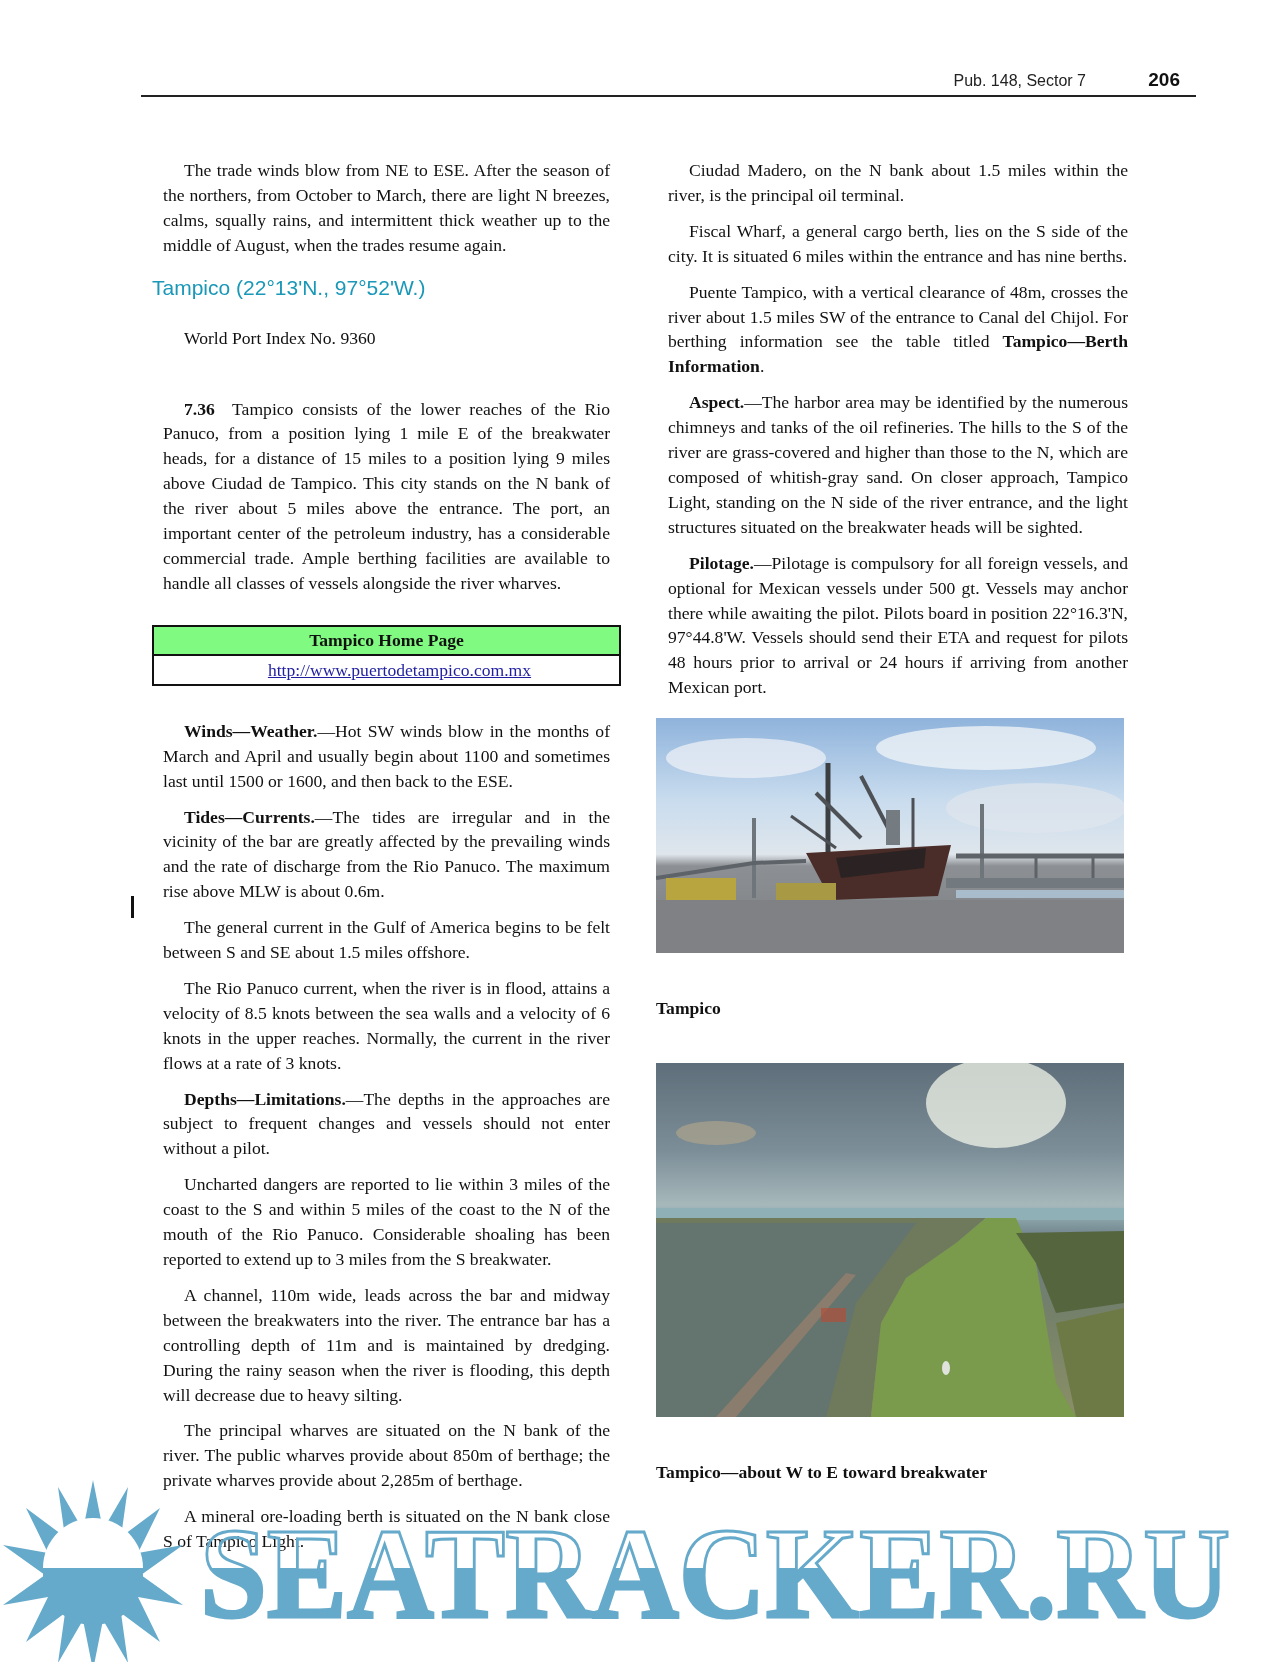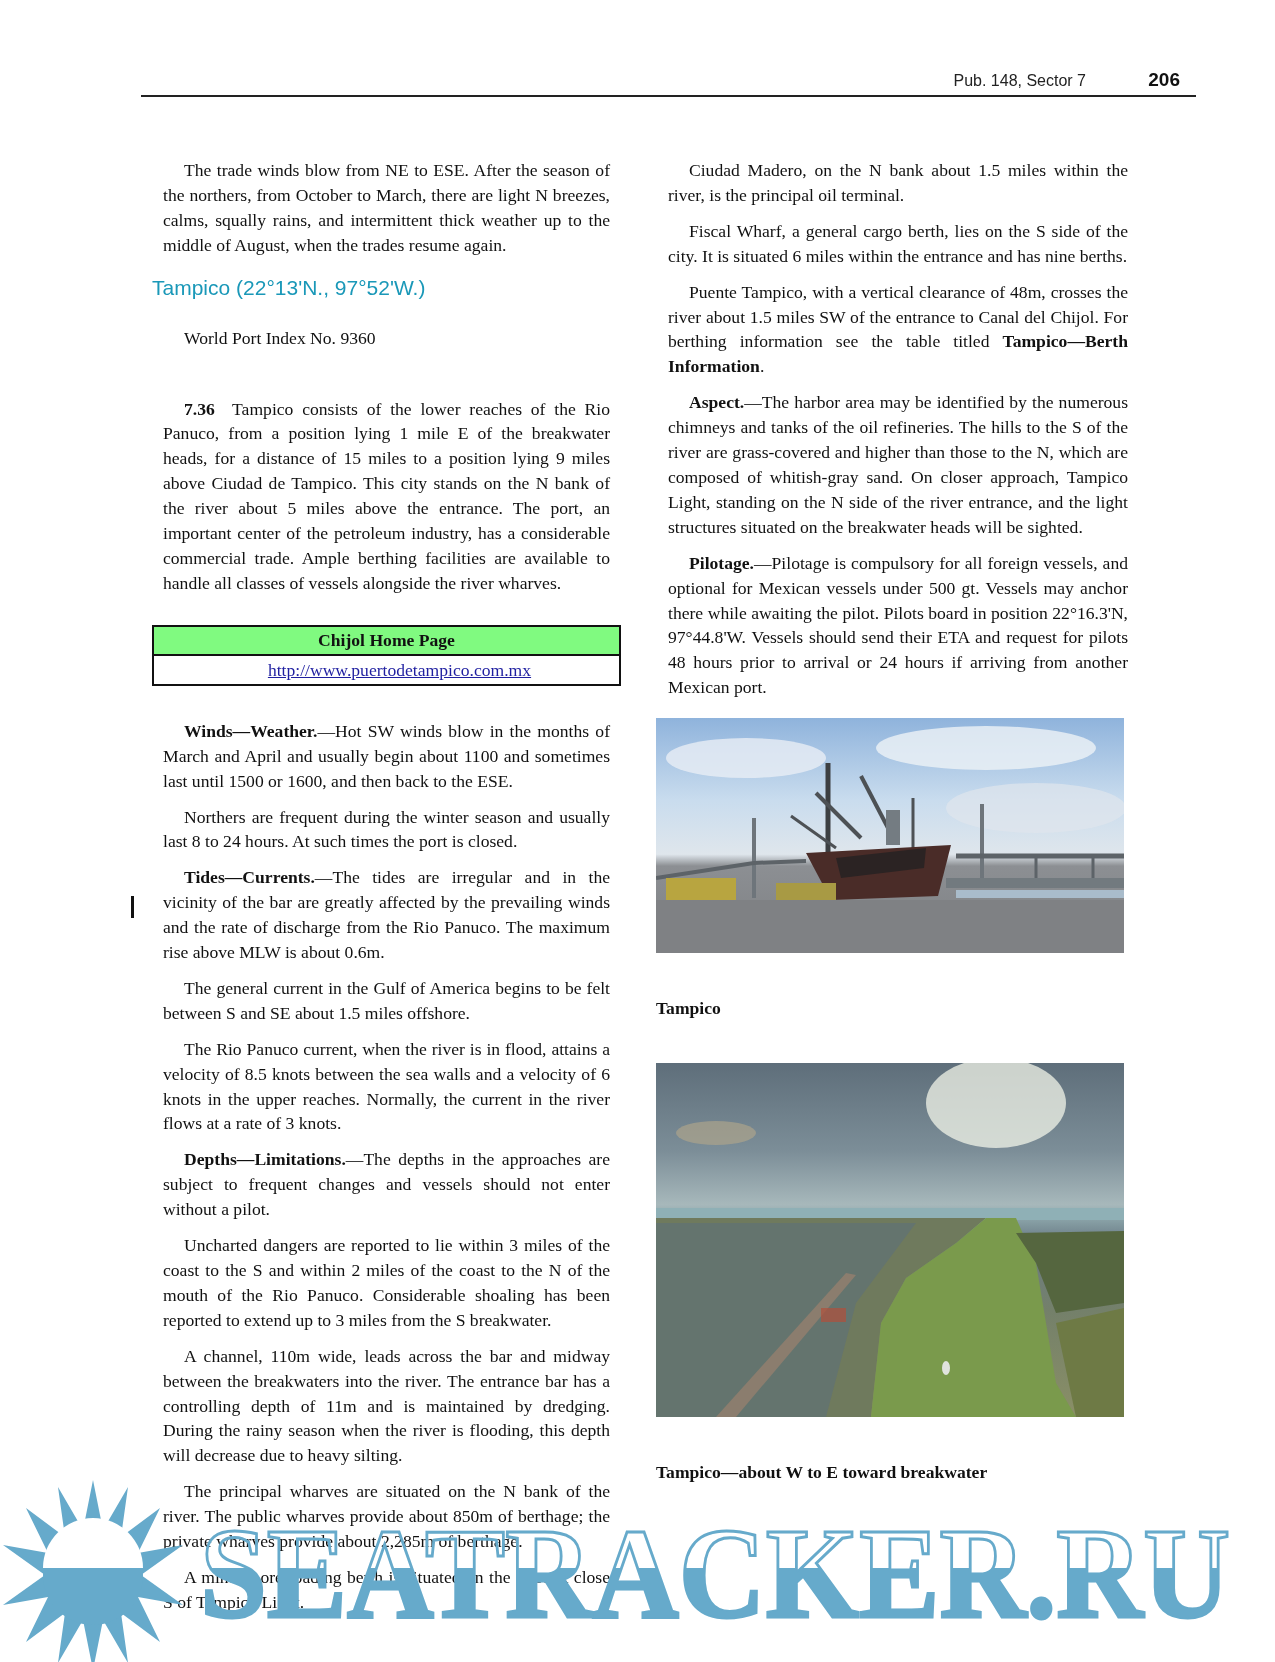--- a/index.html
+++ b/index.html
@@ -37,31 +37,30 @@
 
 <div class="col colL">
   <p>The trade winds blow from NE to ESE. After the season of the northers, from October to March, there are light N breezes, calms, squally rains, and intermittent thick weather up to the middle of August, when the trades resume again.</p>
   <p class="h2">Tampico (22°13'N., 97°52'W.)</p>
   <div style="height:12px"></div>
   <p>World Port Index No. 9360</p>
   <div class="gap"></div>
   <p><span class="b">7.36</span>&nbsp; <span>Tampico consists of the lower reaches of the Rio Panuco, from a position lying 1 mile E of the breakwater heads, for a distance of 15 miles to a position lying 9 miles above Ciudad de Tampico. This city stands on the N bank of the river about 5 miles above the entrance. The port, an important center of the petroleum industry, has a considerable commercial trade. Ample berthing facilities are available to handle all classes of vessels alongside the river wharves.</span></p>
   <div style="height:8px"></div>
   <div class="tbl">
-    <div class="th">Chijol Home Page</div>
+    <div class="th">Tampico Home Page</div>
     <div class="td"><a>http://www.puertodetampico.com.mx</a></div>
   </div>
   <div style="height:22px"></div>
   <p><span class="b">Winds—Weather.</span><span>—Hot SW winds blow in the months of March and April and usually begin about 1100 and sometimes last until 1500 or 1600, and then back to the ESE.</span></p>
-  <p>Northers are frequent during the winter season and usually last 8 to 24 hours. At such times the port is closed.</p>
   <p><span class="b">Tides—Currents.</span><span>—The tides are irregular and in the vicinity of the bar are greatly affected by the prevailing winds and the rate of discharge from the Rio Panuco. The maximum rise above MLW is about 0.6m.</span></p>
   <p>The general current in the Gulf of America begins to be felt between S and SE about 1.5 miles offshore.</p>
   <p>The Rio Panuco current, when the river is in flood, attains a velocity of 8.5 knots between the sea walls and a velocity of 6 knots in the upper reaches. Normally, the current in the river flows at a rate of 3 knots.</p>
   <p><span class="b">Depths—Limitations.</span><span>—The depths in the approaches are subject to frequent changes and vessels should not enter without a pilot.</span></p>
-  <p>Uncharted dangers are reported to lie within 3 miles of the coast to the S and within 2 miles of the coast to the N of the mouth of the Rio Panuco. Considerable shoaling has been reported to extend up to 3 miles from the S breakwater.</p>
+  <p>Uncharted dangers are reported to lie within 3 miles of the coast to the S and within 5 miles of the coast to the N of the mouth of the Rio Panuco. Considerable shoaling has been reported to extend up to 3 miles from the S breakwater.</p>
   <p>A channel, 110m wide, leads across the bar and midway between the breakwaters into the river. The entrance bar has a controlling depth of 11m and is maintained by dredging. During the rainy season when the river is flooding, this depth will decrease due to heavy silting.</p>
   <p>The principal wharves are situated on the N bank of the river. The public wharves provide about 850m of berthage; the private wharves provide about 2,285m of berthage.</p>
   <p>A mineral ore-loading berth is situated on the N bank close S of Tampico Light.</p>
 </div>
 
 <div class="cbar"></div>
 
 <div class="col colR">
   <p>Ciudad Madero, on the N bank about 1.5 miles within the river, is the principal oil terminal.</p>
   <p>Fiscal Wharf, a general cargo berth, lies on the S side of the city. It is situated 6 miles within the entrance and has nine berths.</p>

